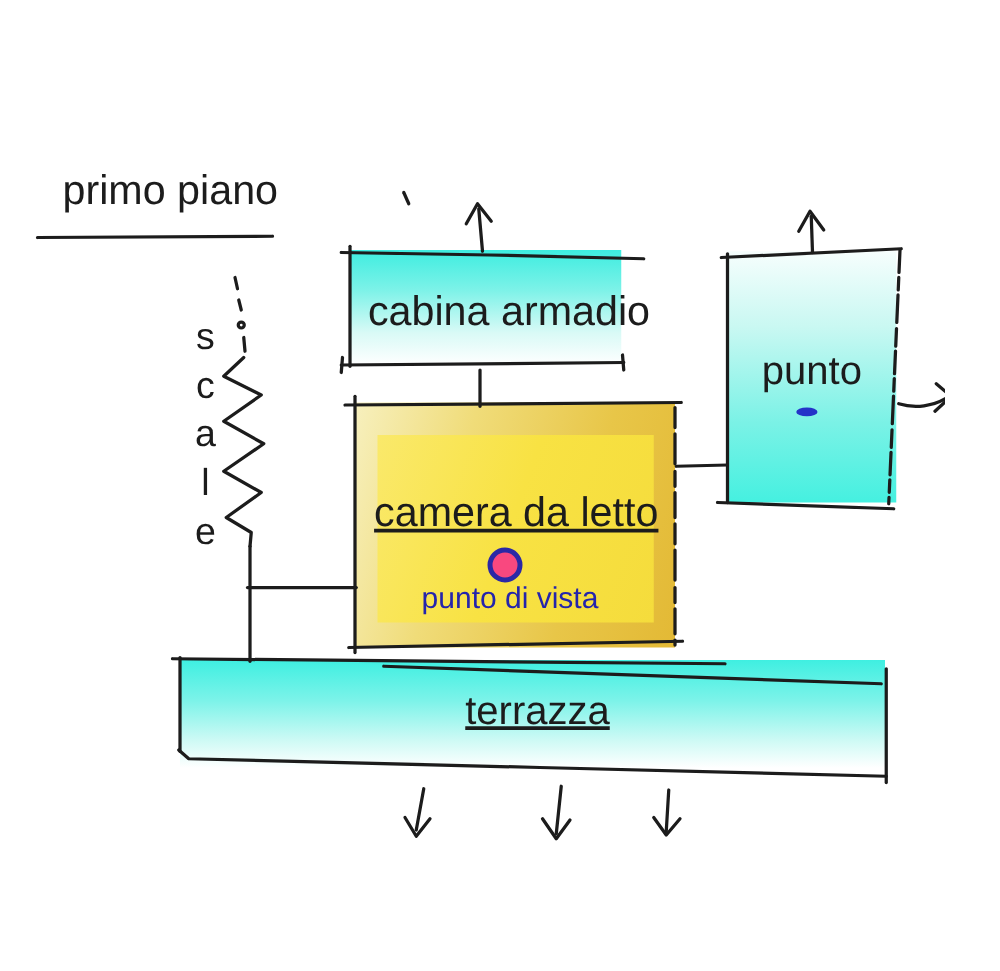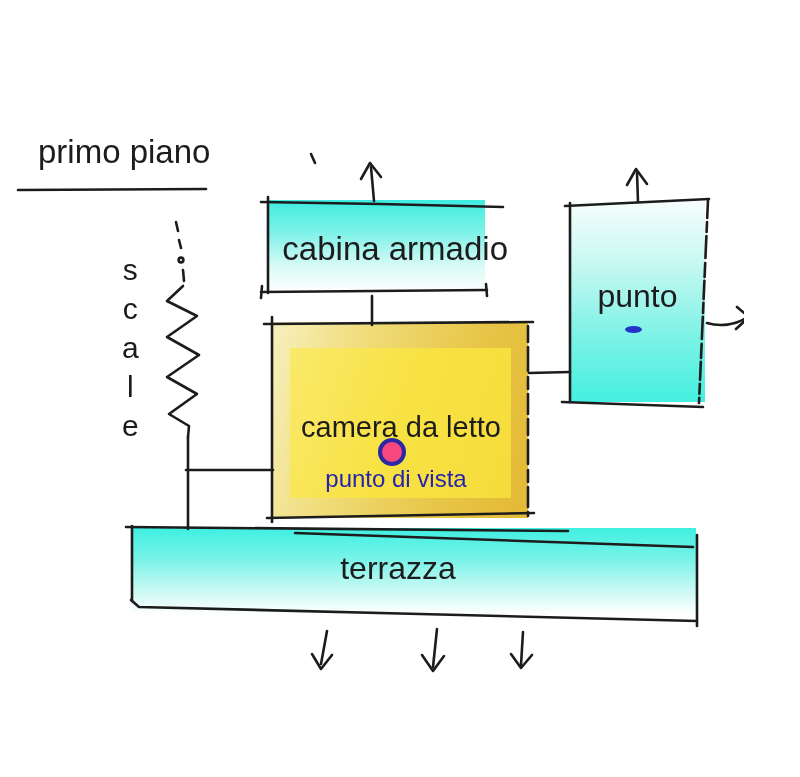--- a/index.html
+++ b/index.html
@@ -10,21 +10,21 @@
     --gold-dark:#E3B935;
     --pink:#F9487F;
     --navy-ring:#2B28A6;
     --blue-label:#2424AC;
     --blue-dash:#2433C8;
     --underline:#26264f;
   }
   html,body{margin:0;padding:0;background:#ffffff;}
   .canvas{
     position:relative;width:744px;height:777px;background:#ffffff;
-    font-family:"Liberation Sans", sans-serif;color:var(--ink);overflow:hidden;
+    font-family:"Liberation Sans", sans-serif;color:var(--ink);overflow:hidden;margin-left:12px;
   }
   .room{position:absolute;}
   .cabina{
     left:268px;top:200px;width:217px;height:92px;
     background:linear-gradient(180deg,var(--cyan) 0%,#7df2e8 35%,#d9faf6 72%,#ffffff 100%);
   }
   .bagno{
     left:570px;top:201px;width:135px;height:201px;
     background:linear-gradient(180deg,#f6fefd 0%,#c9f8f2 30%,#7bf2e6 68%,var(--cyan-bright) 100%);
   }
@@ -41,25 +41,25 @@
     background:linear-gradient(180deg,#3fefe1 0%,#7cf3e9 36%,#cffaf5 72%,#ffffff 96%);
   }
   svg.strokes{position:absolute;left:0;top:0;pointer-events:none;}
   svg.strokes path, svg.strokes circle{
     fill:none;stroke:var(--ink);stroke-width:2.6;stroke-linecap:round;stroke-linejoin:round;
   }
   .label{position:absolute;text-align:center;white-space:nowrap;line-height:1.1;}
   .title{left:38px;top:134px;font-size:33px;text-align:left;}
   .cabina-label{left:248px;top:231px;width:260px;font-size:33px;text-align:right;}
   .bagno-label{left:570px;top:279px;width:135px;font-size:32px;}
-  .camera-label{left:278px;top:412px;width:246px;font-size:29px;}
+  .camera-label{left:278px;top:392px;width:246px;font-size:33px;text-decoration:underline;}
   .punto-label{left:294px;top:466px;width:204px;font-size:24px;color:var(--blue-label);}
-  .terrazza-label{left:116px;top:551px;width:564px;font-size:32px;}
+  .terrazza-label{left:136px;top:551px;width:564px;font-size:32px;text-decoration:underline;}
   .scale-label{
-    left:122px;top:250px;width:1ch;font-size:30px;line-height:39px;
+    left:144px;top:250px;width:1ch;font-size:30px;line-height:39px;
     word-break:break-all;white-space:normal;text-align:center;
   }
   .dot{
     position:absolute;left:378px;top:438px;width:20px;height:20px;border-radius:50%;
     background:var(--pink);border:4px solid var(--navy-ring);
   }
   .blue-dash{
     position:absolute;left:625px;top:326px;width:17px;height:7px;border-radius:50%;
     background:var(--blue-dash);
   }

